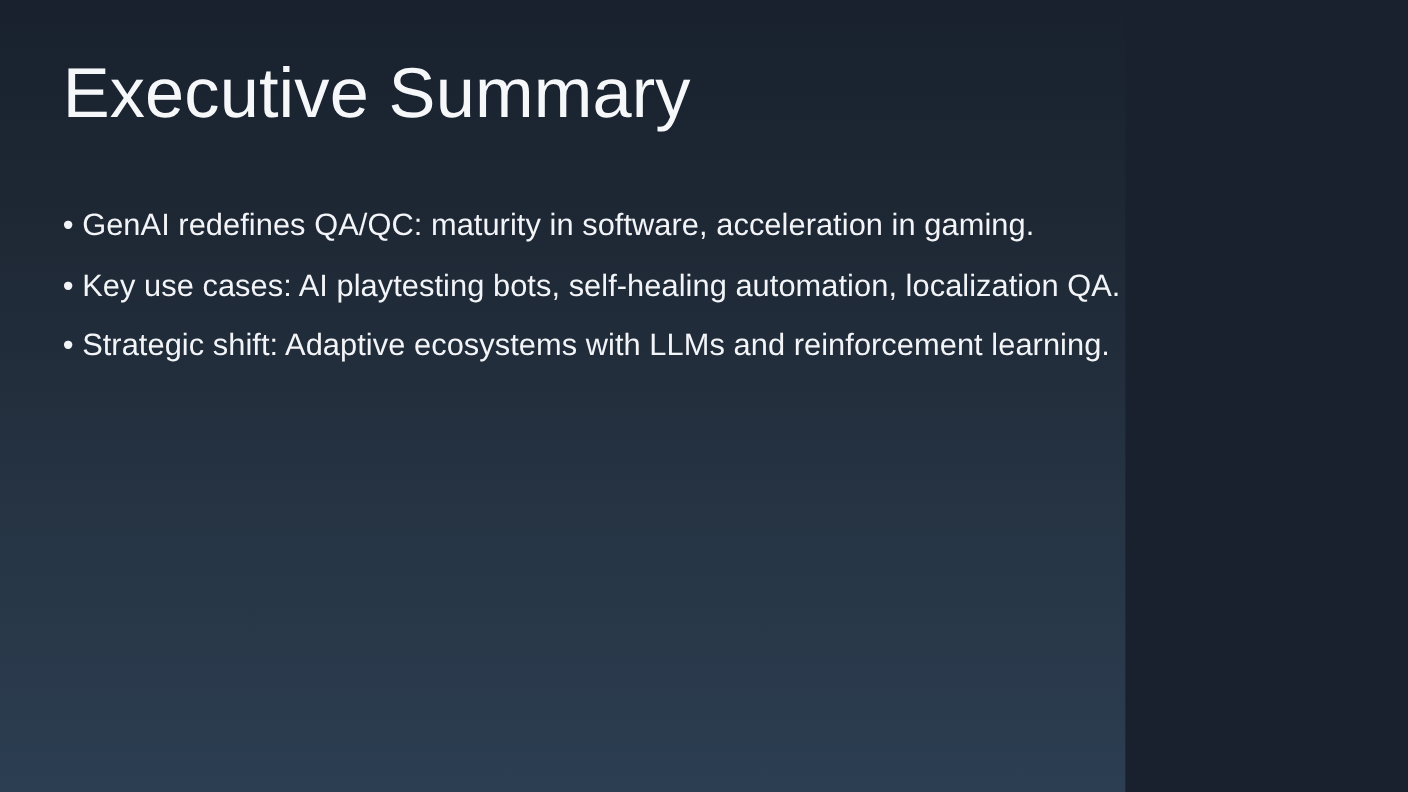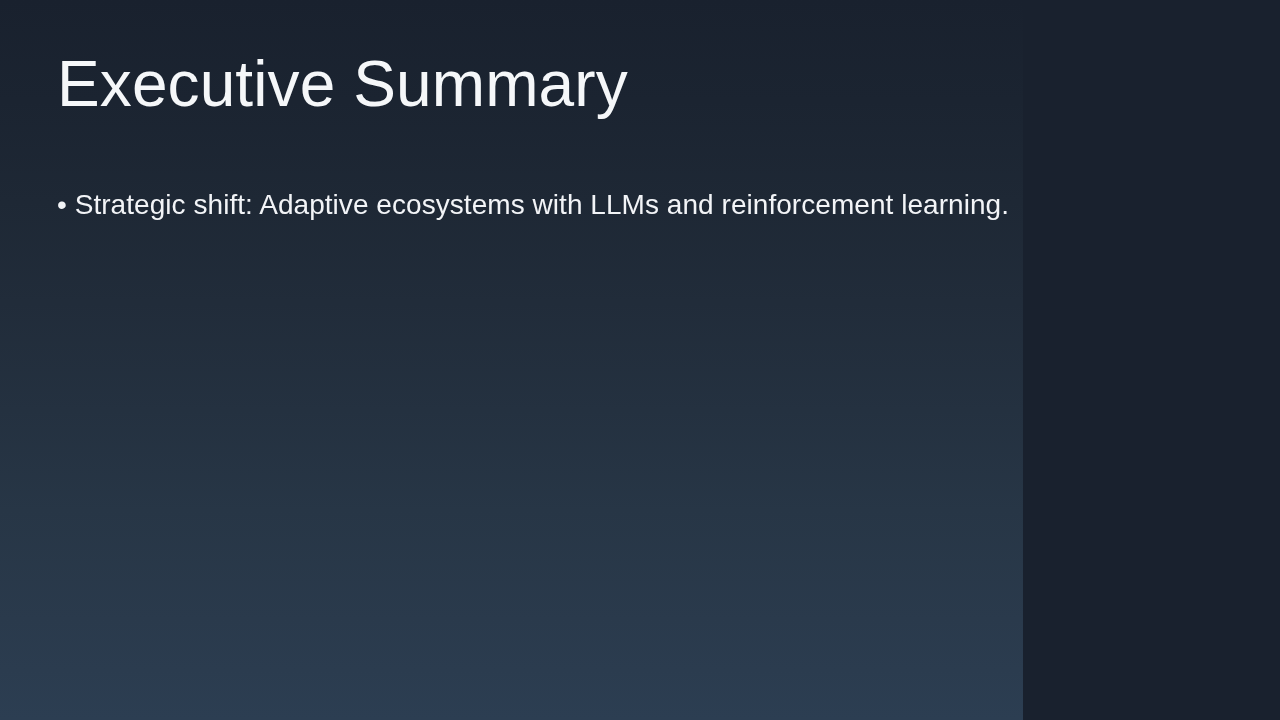--- a/index.html
+++ b/index.html
@@ -67,16 +67,18 @@
   }
 </style>
 </head>
 <body>
 
 <div class="slide">
 
   <h1 class="slide-title">Executive Summary</h1>
 
   <div class="body-block">
+    <p class="bullet-line">• GenAI redefines QA/QC: maturity in software, acceleration in gaming.</p>
+    <p class="bullet-line">• Key use cases: AI playtesting bots, self-healing automation, localization QA.</p>
     <p class="bullet-line">• Strategic shift: Adaptive ecosystems with LLMs and reinforcement learning.</p>
   </div>
 
 </div>
 
 </body></html>

